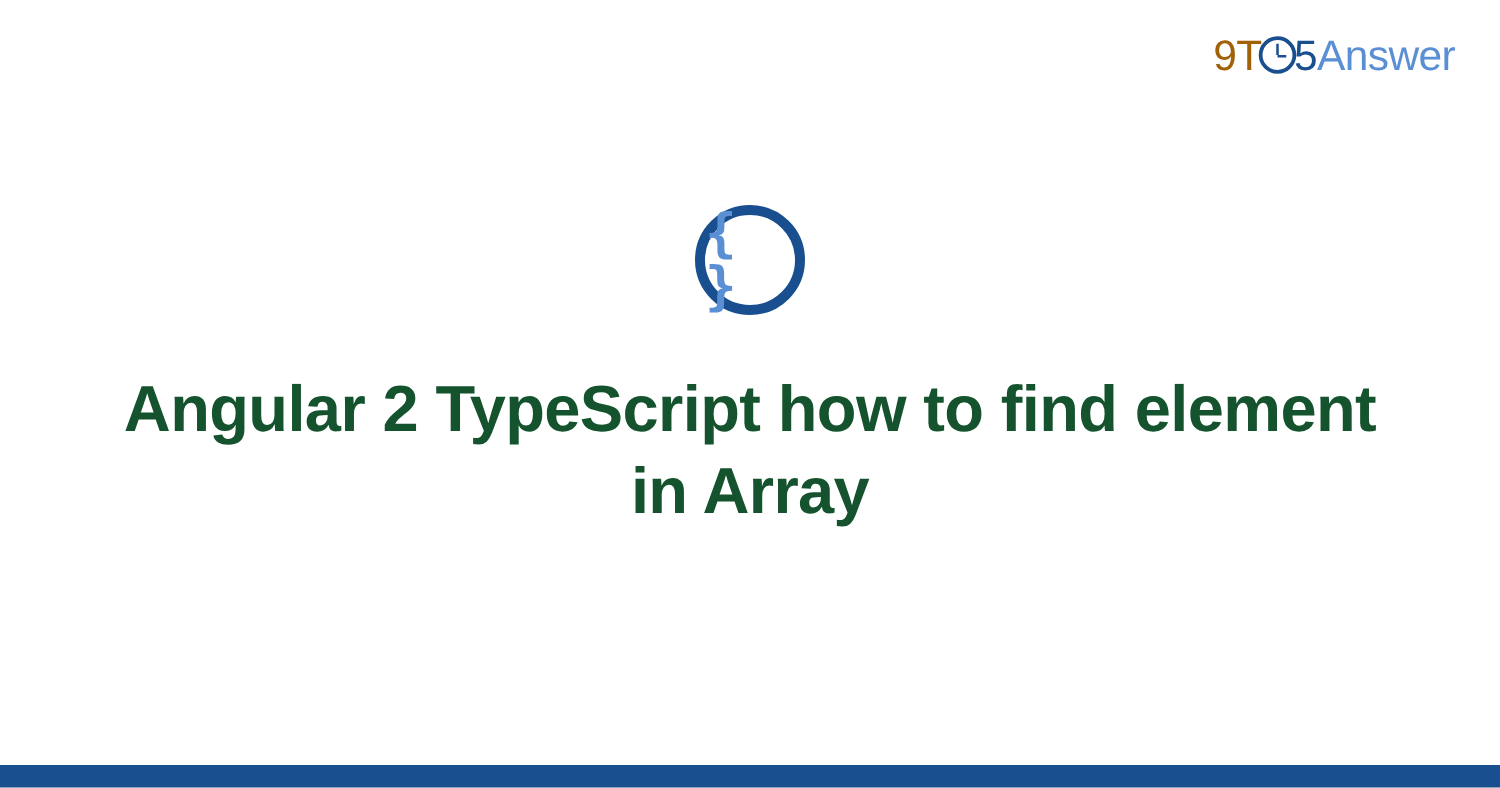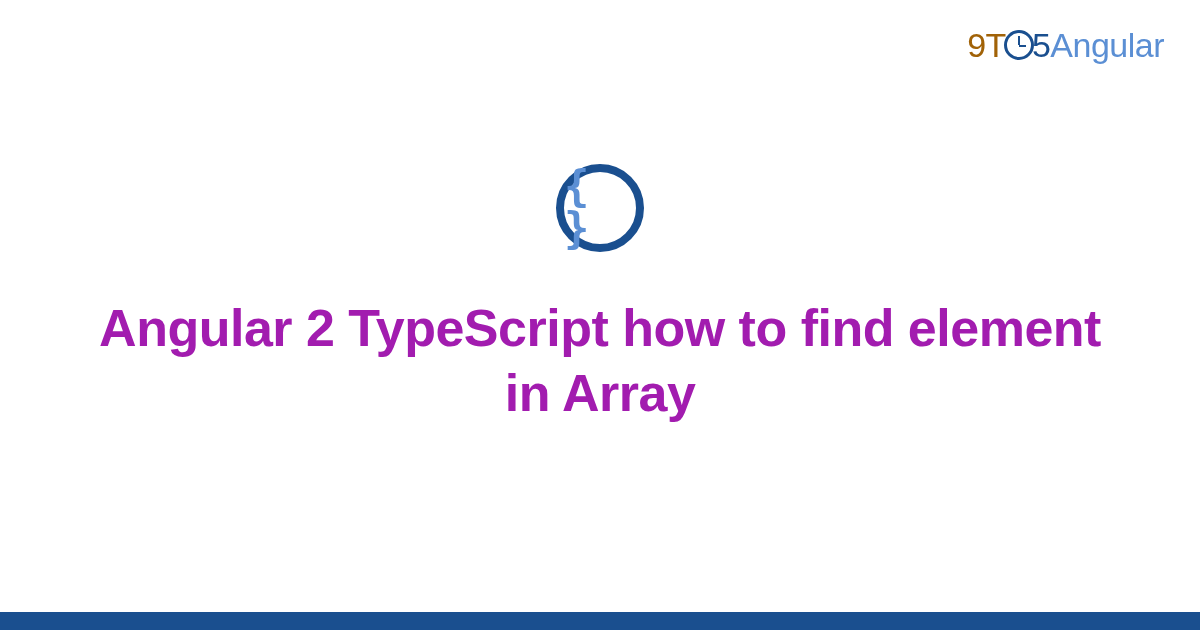--- a/index.html
+++ b/index.html
@@ -92,40 +92,40 @@
       font-size: 42px;
       font-weight: 700;
       color: #5b8fd4;
       letter-spacing: 4px;
       font-family: "Consolas", "Monaco", monospace;
       line-height: 1;
     }
     .title {
       font-size: 52px;
       font-weight: 700;
-      color: #a21caf;
+      color: #14532d;
       text-align: center;
       line-height: 1.25;
       max-width: 1050px;
       letter-spacing: -0.5px;
     }
     .footer-bar {
       position: absolute;
       bottom: 0;
       left: 0;
       width: 100%;
       height: 18px;
       background: #1a4f8f;
     }
   </style>
 </head>
 <body>
 
 <div class="logo">
-  <span class="logo-9t">9T</span><span class="logo-clock"></span><span class="logo-5">5</span><span class="logo-answer">Angular</span>
+  <span class="logo-9t">9T</span><span class="logo-clock"></span><span class="logo-5">5</span><span class="logo-answer">Answer</span>
 </div>
 
 <div class="content">
   <div class="icon-circle">
     <span class="icon-braces">{ }</span>
   </div>
   <h1 class="title">Angular 2 TypeScript how to find element in Array</h1>
 </div>
 
 <div class="footer-bar"></div>

